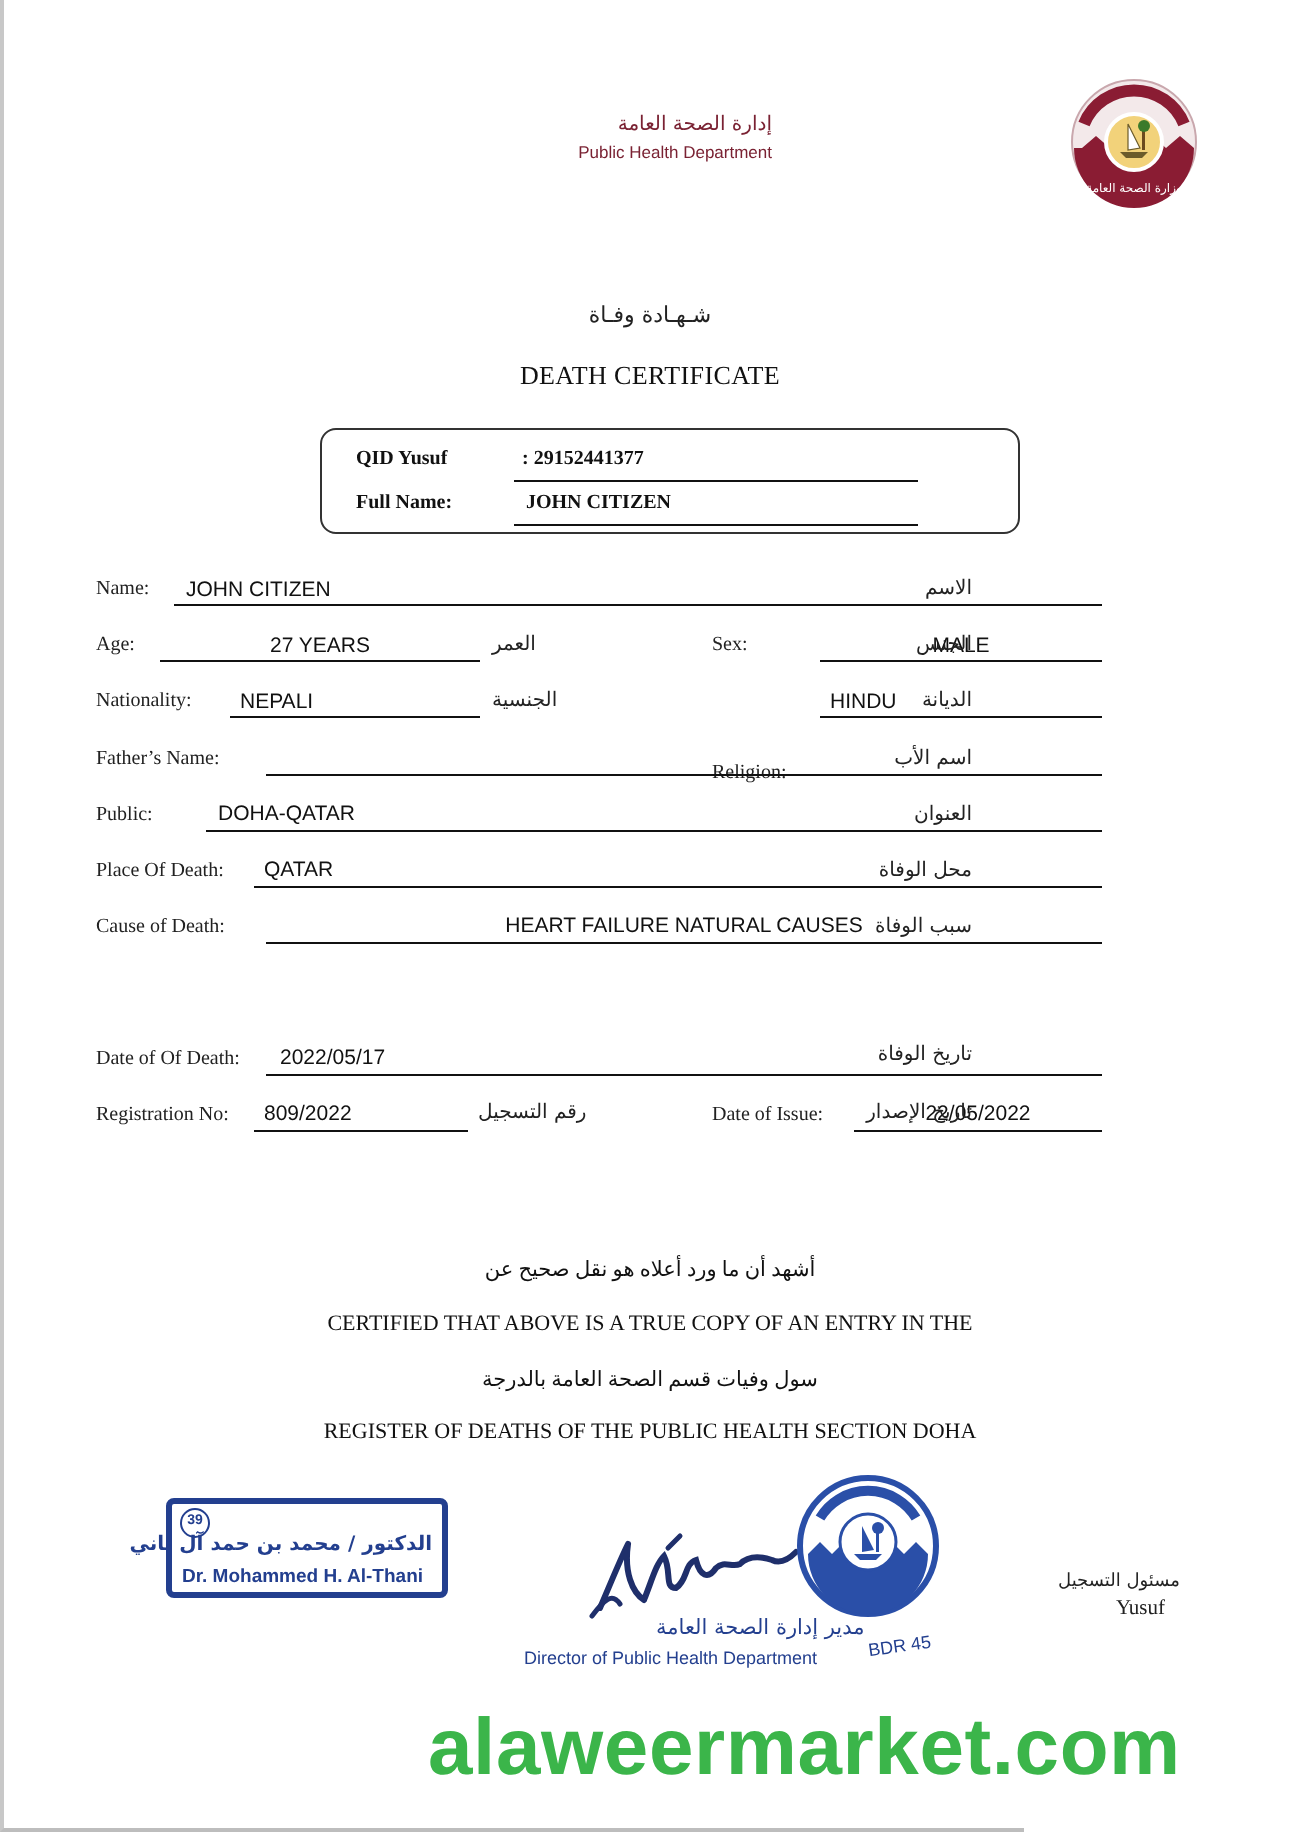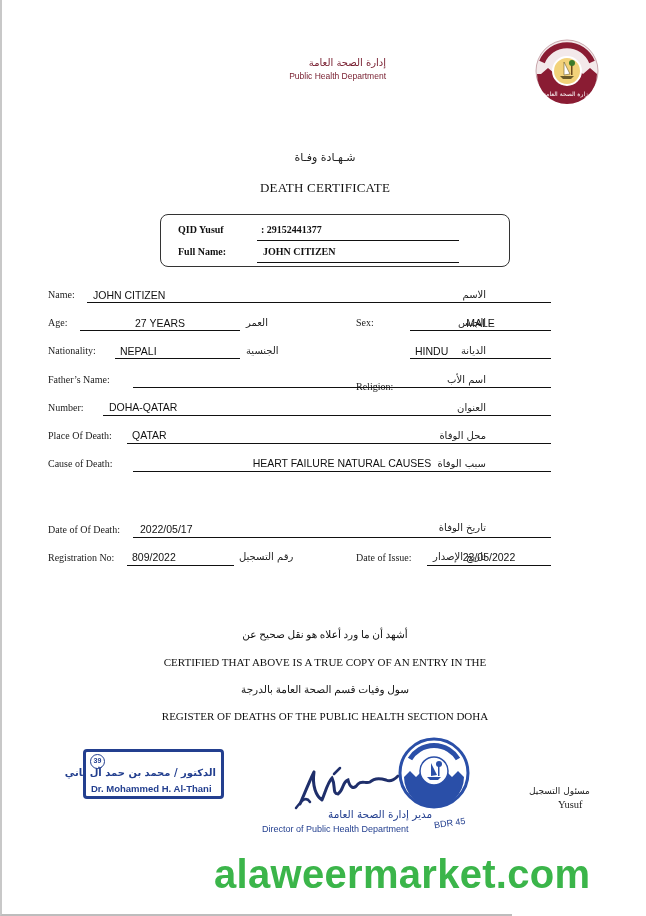--- a/index.html
+++ b/index.html
@@ -98,21 +98,21 @@
   <div class="lbl" style="left:354px; top:345px;margin-top:36px;">Religion:</div>
   <div class="val" style="left:413px; top:345px;">HINDU</div>
   <div class="line" style="left:408px; top:358px; width:141px;"></div>
   <div class="arlbl" style="right:26px; top:345px;">الديانة</div>
 
   <div class="lbl" style="left:46px; top:374px;text-align:right;">Father’s Name:</div>
   <div class="val" style="left:136px; top:374px;"></div>
   <div class="line" style="left:131px; top:387px; width:418px;"></div>
   <div class="arlbl" style="right:26px; top:374px;">اسم الأب</div>
 
-  <div class="lbl" style="left:46px; top:402px;">Number:</div>
+  <div class="lbl" style="left:46px; top:402px;">Public:</div>
   <div class="val" style="left:107px; top:401px;">DOHA-QATAR</div>
   <div class="line" style="left:101px; top:415px; width:448px;"></div>
   <div class="arlbl" style="right:26px; top:402px;">العنوان</div>
 
   <div class="lbl" style="left:46px; top:430px;">Place Of Death:</div>
   <div class="val" style="left:130px; top:429px;">QATAR</div>
   <div class="line" style="left:125px; top:443px; width:424px;"></div>
   <div class="arlbl" style="right:26px; top:430px;">محل الوفاة</div>
 
   <div class="lbl" style="left:46px; top:458px;">Cause of Death:</div>

